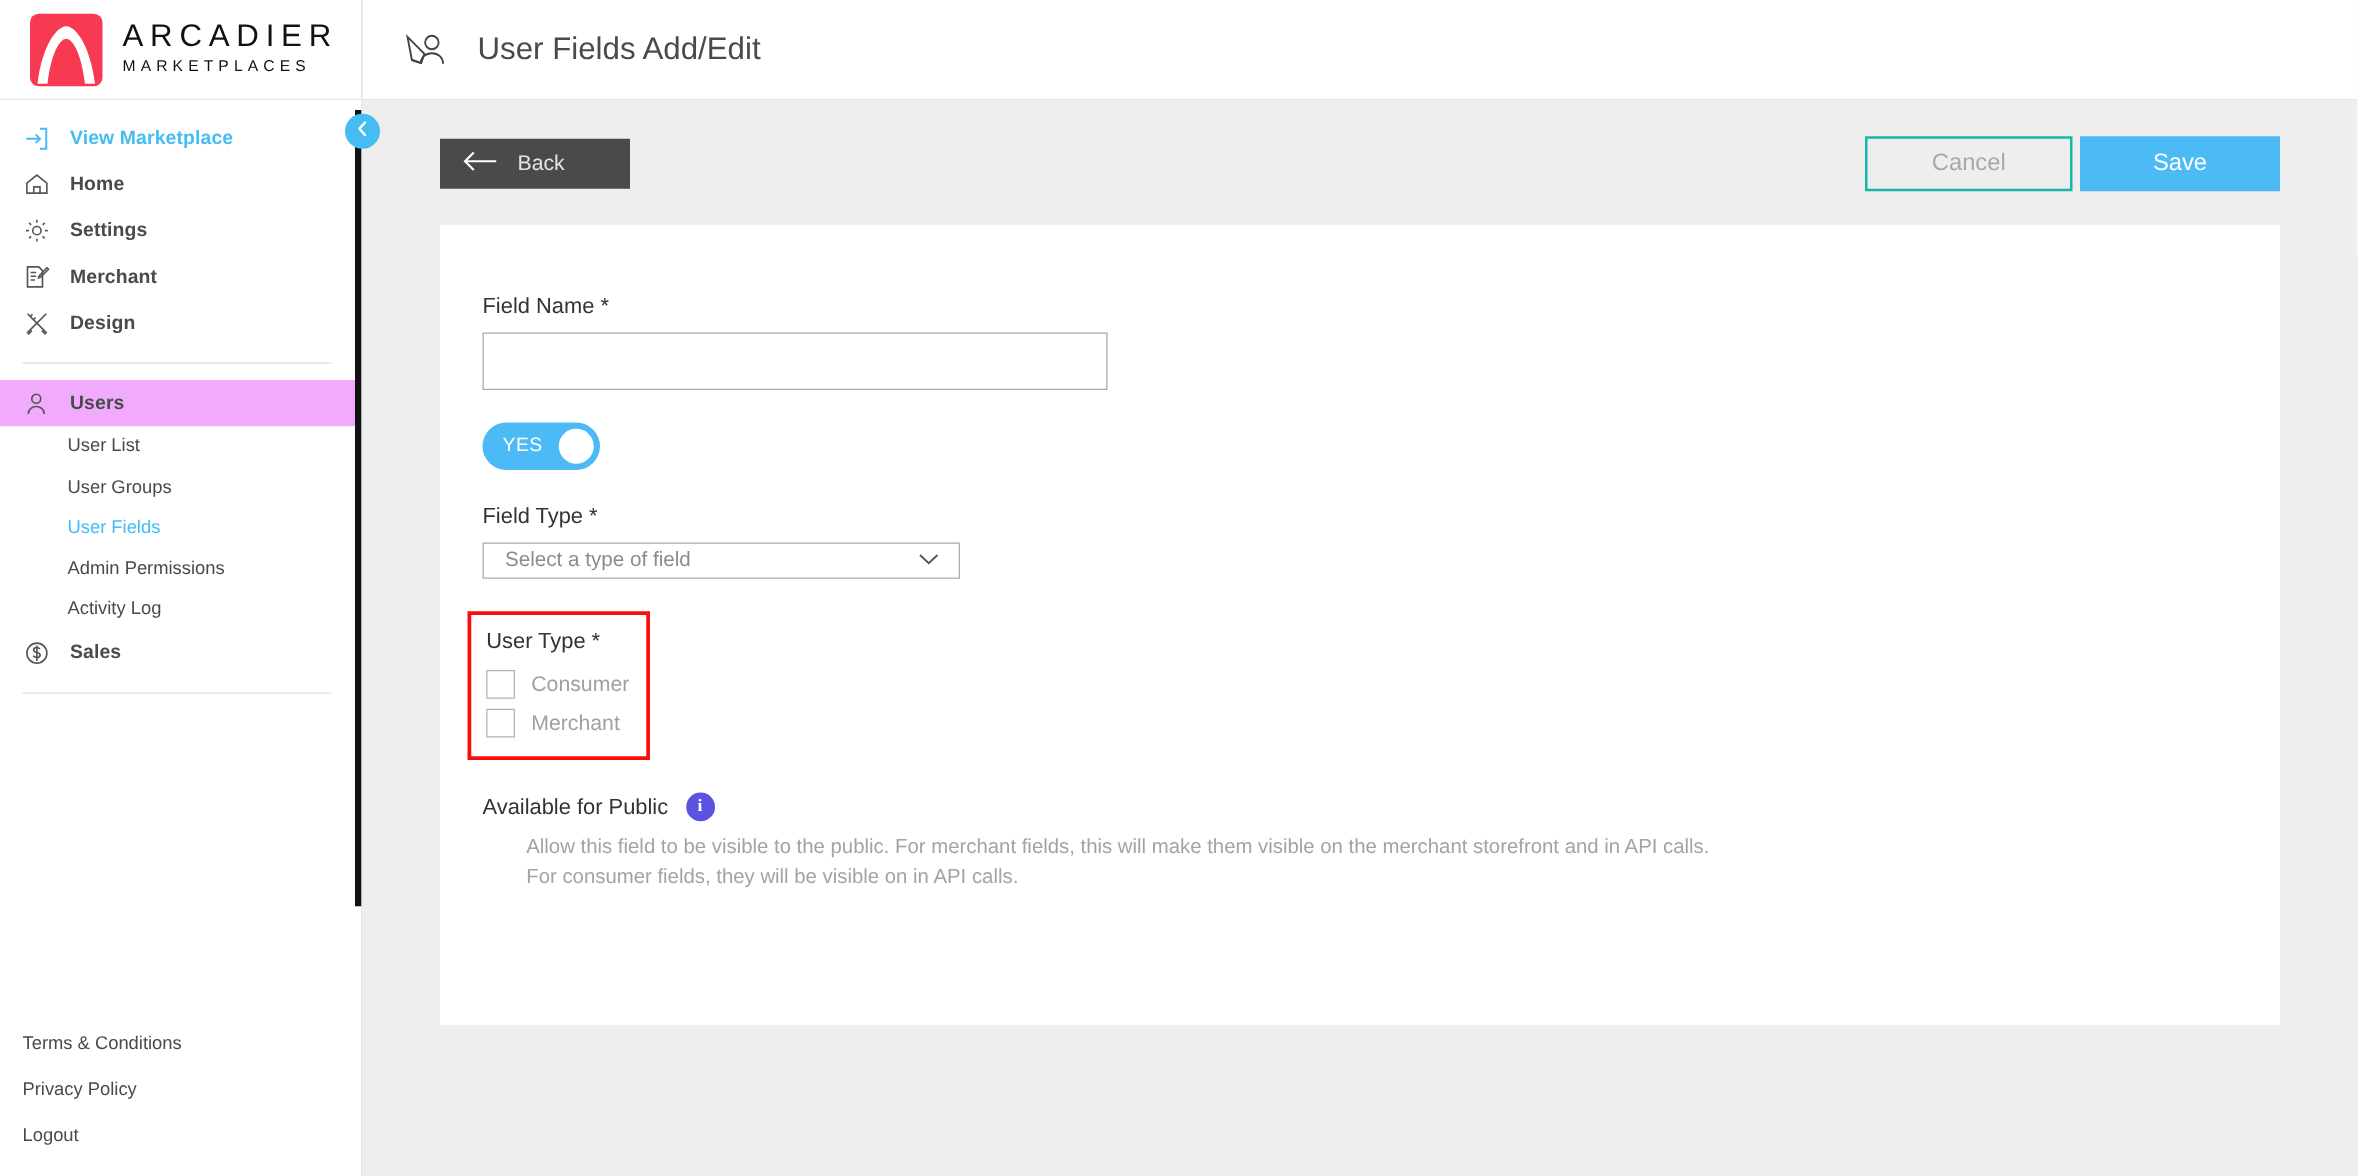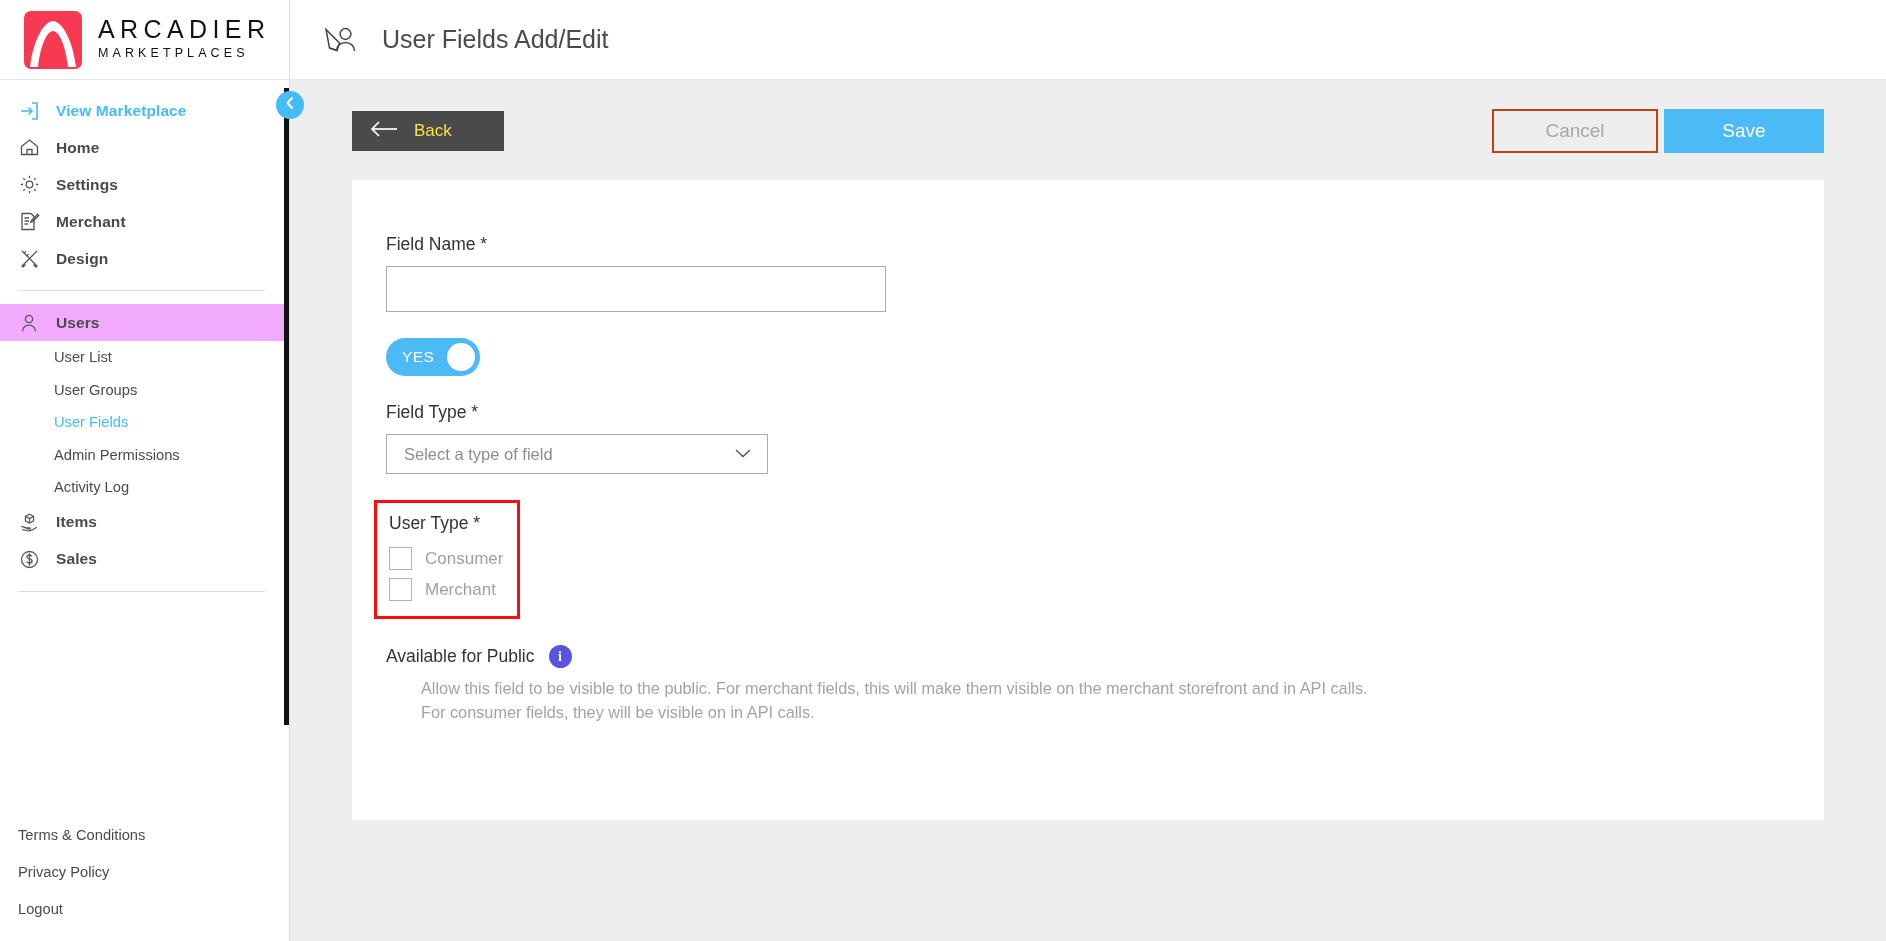--- a/index.html
+++ b/index.html
@@ -101,49 +101,49 @@
   .topbar .page-icon { width: 44px; height: 44px; display: flex; align-items: center; justify-content: center; }
   .topbar .page-title { font-size: 25px; color: #4a4a4a; font-weight: 400; }
 
   .content-area { flex: 1 1 auto; padding: 28px 62px 0 62px; overflow: hidden; }
 
   .action-row {
     display: flex; align-items: center; justify-content: space-between;
     height: 46px; margin-bottom: 26px;
   }
   .btn-back {
-    width: 152px; height: 40px; background: #4a4a4a; color: #fde047;
+    width: 152px; height: 40px; background: #4a4a4a; color: #e5e5e5;
     display: flex; align-items: center; gap: 16px; padding-left: 18px;
     font-size: 17px; cursor: pointer; border: none;
   }
   .right-btns { display: flex; align-items: center; gap: 6px; }
   .btn-cancel {
     width: 166px; height: 44px; background: transparent;
-    border: 2px solid #c2410c; color: #a8a8a8;
+    border: 2px solid #14b8a6; color: #a8a8a8;
     font-size: 19px; cursor: pointer;
   }
   .btn-save {
     width: 160px; height: 44px; background: #4cbaf4;
     border: none; color: #fff; font-size: 19px; cursor: pointer;
   }
 
   .form-card {
     background: #fff; padding: 54px 0 0 34px;
     height: 640px;
   }
   .field-block { margin-bottom: 26px; }
   .field-label { font-size: 17.5px; color: #333; margin-bottom: 11px; display: block; }
   .text-input {
     width: 500px; height: 46px; border: 1px solid #aaa;
     background: #fff; font-size: 16px; padding: 0 13px;
     font-family: "Liberation Sans", sans-serif; color: #333;
   }
   .select-wrap { position: relative; width: 382px; }
   .select-box {
-    width: 382px; height: 40px; border: 1px solid #aaa; background: #fff;
+    width: 382px; height: 29px; border: 1px solid #aaa; background: #fff;
     display: flex; align-items: center; padding: 0 17px;
     font-size: 16.5px; color: #8c8c8c; cursor: pointer;
   }
   .select-chevron {
     position: absolute; right: 16px; top: 50%; transform: translateY(-50%);
     pointer-events: none;
   }
 
   .toggle {
     width: 94px; height: 38px; border-radius: 19px; background: #4cbaf4;
@@ -267,31 +267,20 @@
       <div class="nav-sub active">
         <span>User Fields</span>
       </div>
       <div class="nav-sub">
         <span>Admin Permissions</span>
       </div>
       <div class="nav-sub">
         <span>Activity Log</span>
       </div>
 
-      <div class="nav-item">
-        <span class="ico">
-          <svg width="21" height="21" viewBox="0 0 21 21" fill="none" stroke="#555" stroke-width="1.2">
-            <path d="M10.5 2.2L14.6 4.4V8.8L10.5 11L6.4 8.8V4.4Z"></path>
-            <path d="M6.4 4.4L10.5 6.6L14.6 4.4M10.5 6.6V11"></path>
-            <path d="M2.2 14.3c2.2 0 3.2 1.6 5.2 1.6h3.4c.8 0 .8 1.1 0 1.1H7.6"></path>
-            <path d="M3.2 17.6c2.6 0 4 1.2 6.4 1.2 2.6 0 6-2.1 8.2-3.6"></path>
-          </svg>
-        </span>
-        <span class="lbl">Items</span>
-      </div>
 
       <div class="nav-item">
         <span class="ico">
           <svg width="21" height="21" viewBox="0 0 21 21" fill="none" stroke="#555" stroke-width="1.3">
             <circle cx="10.5" cy="10.5" r="8"></circle>
             <path d="M13 7.3c-.6-.9-1.6-1.3-2.6-1.3-1.4 0-2.5.8-2.5 2 0 2.6 5.2 1.3 5.2 3.9 0 1.3-1.2 2.1-2.7 2.1-1.2 0-2.2-.5-2.8-1.4"></path>
             <path d="M10.5 4.3v12.4"></path>
           </svg>
         </span>
         <span class="lbl">Sales</span>

